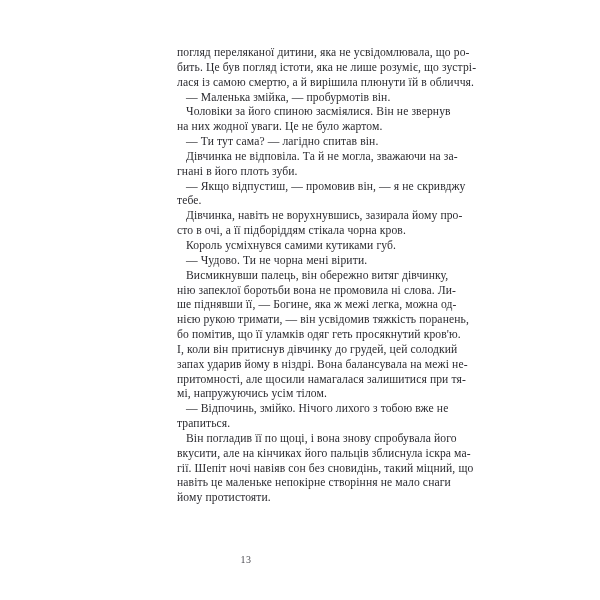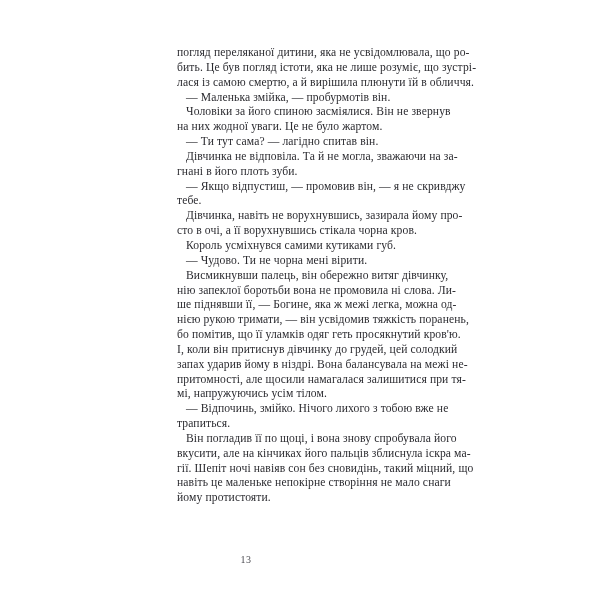--- a/index.html
+++ b/index.html
@@ -93,21 +93,21 @@
       <p class="para">
         <span class="line justify indent">Дівчинка не відповіла. Та й не могла, зважаючи на за-</span>
         <span class="line last">гнані в його плоть зуби.</span>
       </p>
       <p class="para">
         <span class="line justify indent">— Якщо відпустиш, — промовив він, — я не скривджу</span>
         <span class="line last">тебе.</span>
       </p>
       <p class="para">
         <span class="line justify indent">Дівчинка, навіть не ворухнувшись, зазирала йому про-</span>
-        <span class="line last">сто в очі, а її ворухнувшись стікала чорна кров.</span>
+        <span class="line last">сто в очі, а її підборіддям стікала чорна кров.</span>
       </p>
       <p class="para">
         <span class="line last indent">Король усміхнувся самими кутиками губ.</span>
       </p>
       <p class="para">
         <span class="line last indent">— Чудово. Ти не чорна мені вірити.</span>
       </p>
       <p class="para">
         <span class="line justify indent">Висмикнувши палець, він обережно витяг дівчинку,</span>
         <span class="line justify">нію запеклої боротьби вона не промовила ні слова. Ли-</span>

